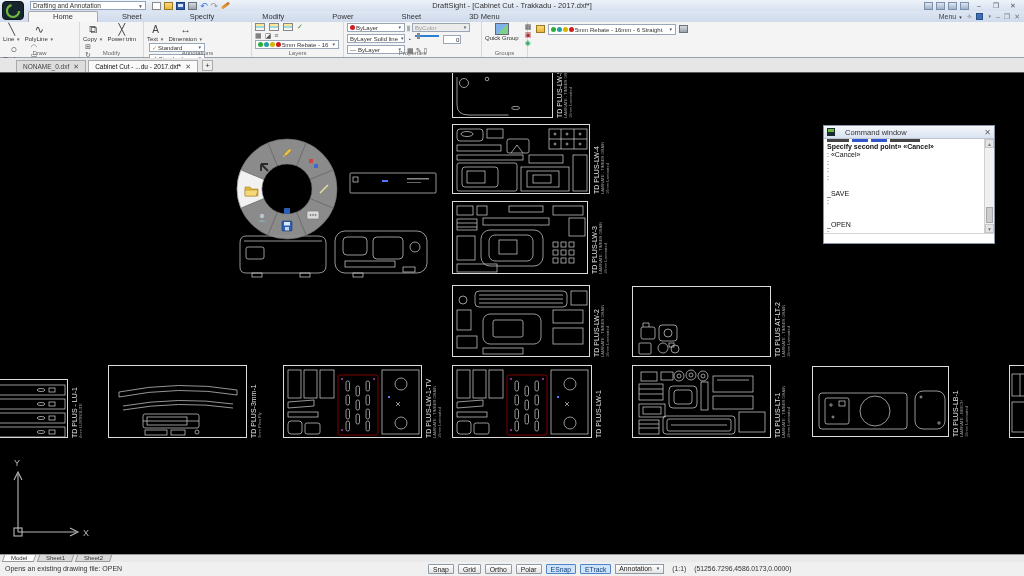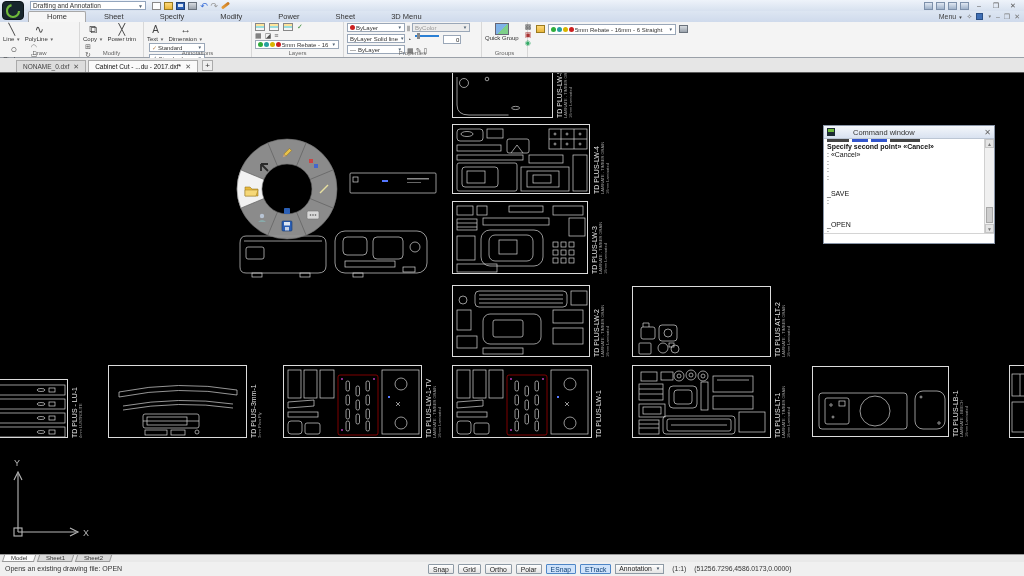--- a/index.html
+++ b/index.html
@@ -27,21 +27,21 @@
   .qi-undo { color:#3a6fd8; } .qi-redo { color:#9a9a9a; }
   .qi-pencil { width:9px; height:3px; background:linear-gradient(90deg,#e8a03c,#c87820); transform:rotate(-38deg); border-radius:1px; }
   .win-title { position:absolute; left:0; right:0; top:1px; text-align:center; font-size:7.5px; color:#333; pointer-events:none; }
   .wingrp { position:absolute; right:4px; top:1px; display:flex; gap:3px; align-items:center; }
   .wi { width:9px; height:8px; background:linear-gradient(#dfe7f2,#9fb2ca); border:1px solid #7d90aa; }
   .wbtn { font-size:7px; color:#555; width:14px; text-align:center; line-height:9px; }
 
   
   .tabrow { position:absolute; left:0; top:11px; width:1024px; height:11px; background:linear-gradient(#dde6f2,#cfdaec); }
   .rtabs { position:absolute; left:28px; top:0; display:flex; height:11px; }
-  .rtab { padding:0 18px; font-size:7.5px; line-height:11px; color:#333; }
+  .rtab { padding:0 24px; font-size:7.5px; line-height:11px; color:#333; }
   .rtab.active { background:#f6f6f6; border:1px solid #a8a8a8; border-bottom:none; border-radius:2px 2px 0 0; line-height:10px; }
   .tabrow-right { position:absolute; right:4px; top:0; display:flex; gap:4px; align-items:center; height:11px; font-size:7px; color:#444; }
   .blue-sq { width:7px; height:7px; background:#3f6fb5; border:1px solid #2a4f86; }
   .gray-glyph { color:#777; font-size:7px; }
 
   
   .ribbon { position:absolute; left:0; top:22px; width:1024px; height:36px; background:#f4f4f4;
     border-bottom:1px solid #9aa0a8; display:flex; }
   .grp { position:relative; height:100%; border-right:1px solid #d8d8d8; padding:1px 2px 8px 3px; }
   .grp-label { position:absolute; left:0; right:0; bottom:0; height:8px; text-align:center;
@@ -83,21 +83,21 @@
   .sheet svg { position:absolute; left:0; top:0; }
   .sheet-label { position:absolute; transform-origin:0 0; transform:rotate(-90deg); display:flex; flex-direction:column; pointer-events:none; }
   .sl-main { font-size:7px; color:#e2e2e2; line-height:8px; white-space:nowrap; }
   .sl-sub { font-size:4px; color:#9a9a9a; line-height:4.5px; white-space:nowrap; }
   .overlay-svg { position:absolute; }
 
   
   .cmdwin { position:absolute; left:823px; top:52px; width:172px; height:119px; background:#fff;
     border:1px solid #8a96a8; box-shadow:0 0 4px rgba(0,0,0,.6); }
   .cmd-title { height:13px; background:linear-gradient(#f4f7fb,#d9e2f0); border-bottom:1px solid #bcc6d4;
-    display:flex; align-items:center; padding:0 3px; gap:18px; }
+    display:flex; align-items:center; padding:0 3px; gap:10px; }
   .cmd-ic { width:8px; height:8px; background:#1c2b33; position:relative; }
   .cmd-ic:before { content:""; position:absolute; left:1px; top:1px; width:6px; height:3px; background:#6fba3a; }
   .cmd-title .t { font-size:7.5px; color:#333; }
   .cmd-title .x { margin-left:auto; font-size:8px; color:#666; }
   .cmd-body { position:absolute; left:0; top:13px; right:10px; bottom:10px; overflow:hidden; padding:0 3px; background:#fff; }
   .cw-clip { height:4px; overflow:hidden; display:flex; gap:3px; }
   .cw-clip i { display:block; height:3px; width:22px; background:#444; }
   .cw-clip i.b { background:#3355cc; width:16px; }
   .cw-line { font-size:7px; line-height:7.8px; color:#111; white-space:pre; }
   .cw-line.bold { font-weight:bold; }
@@ -144,20 +144,21 @@
     </div>
     <div class="qat">
       <span class="qi qi-new"></span>
       <span class="qi qi-open"></span>
       <span class="qi qi-save"></span>
       <span class="qi qi-print"></span>
       <span class="qi qi-txt qi-undo">↶</span>
       <span class="qi qi-txt qi-redo">↷</span>
       <span class="qi-pencil"></span>
     </div>
+    <div class="win-title">DraftSight - [Cabinet Cut - Trakkadu - 2017.dxf*]</div>
     <div class="wingrp">
       <span class="wi"></span>
       <span class="wi"></span>
       <span class="wi"></span>
       <span class="wi"></span>
       <span class="wbtn">–</span>
       <span class="wbtn">❐</span>
       <span class="wbtn">✕</span>
     </div>
   </div>

